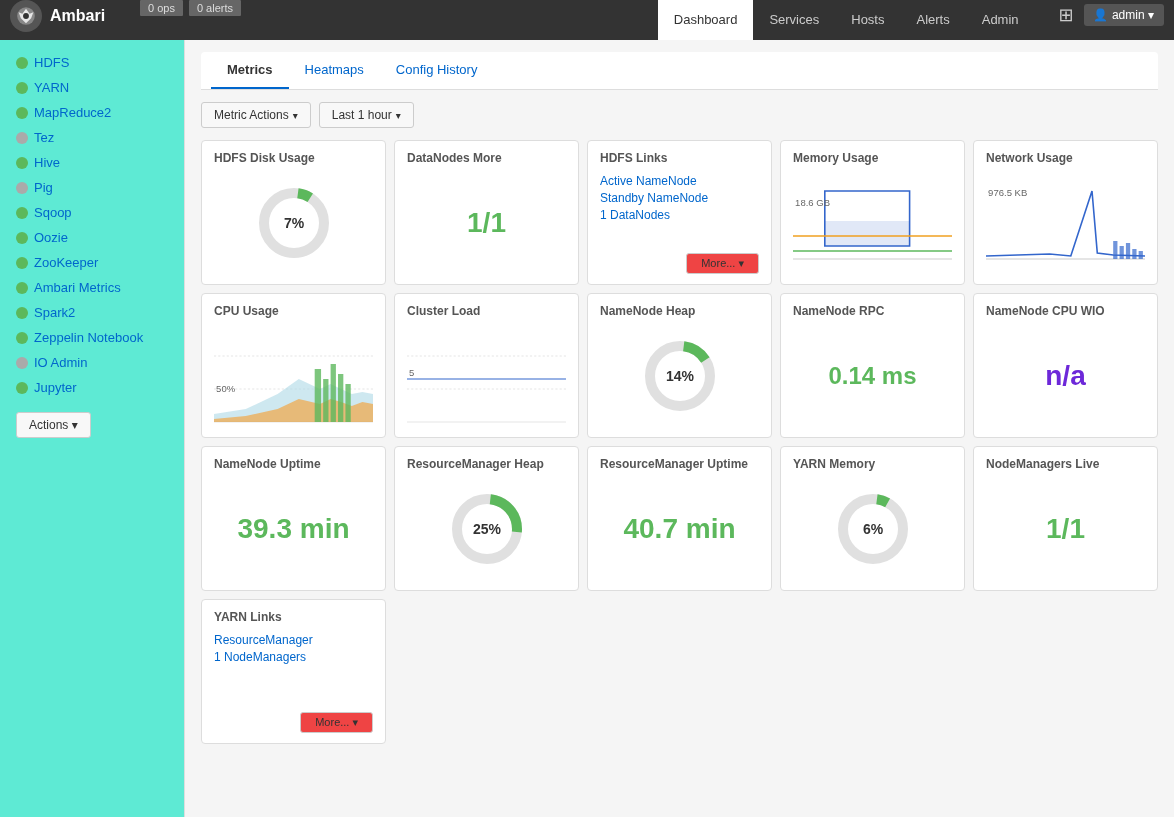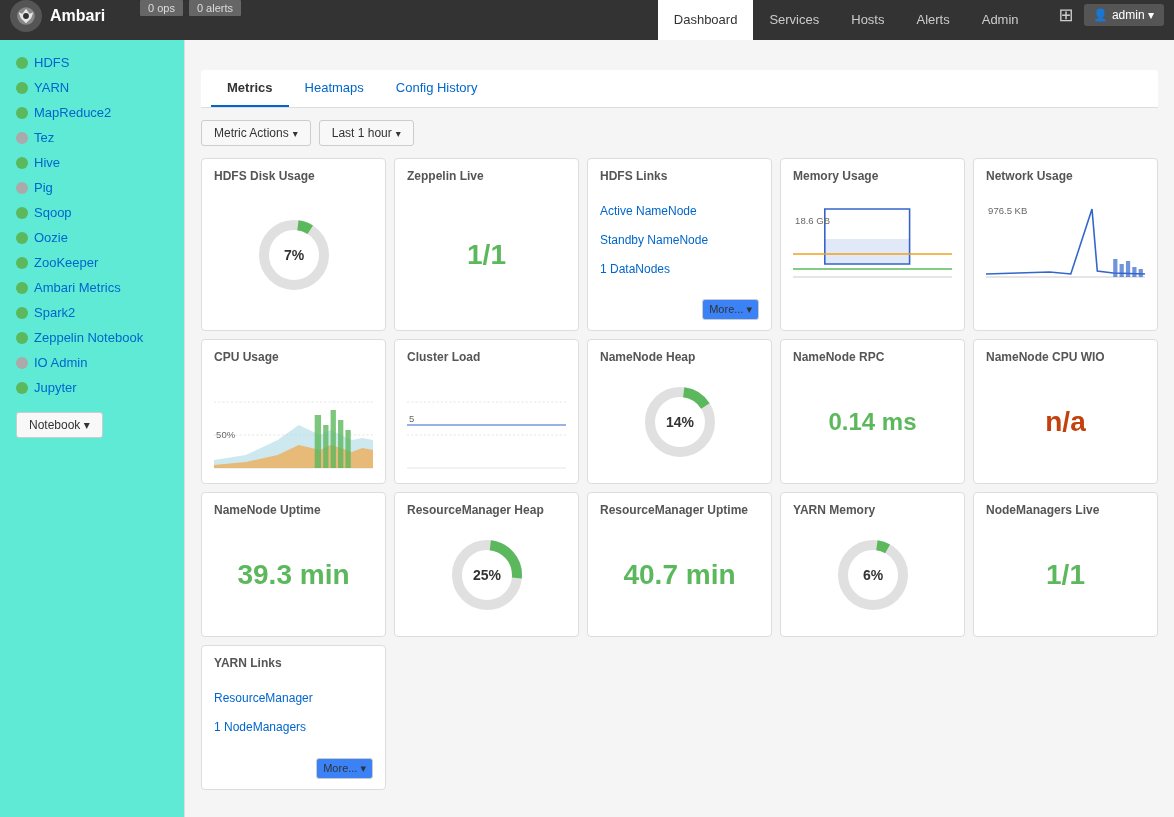--- a/index.html
+++ b/index.html
@@ -96,21 +96,20 @@
       font-size: 12px;
       color: #333;
     }
 
     
     .content {
       flex: 1;
       overflow-y: auto;
       padding: 12px 16px;
       background: #f5f5f5;
-      margin-top: 18px;
     }
 
     
     .tabs { display: flex; border-bottom: 1px solid #ddd; margin-bottom: 12px; background: #fff; border-radius: 4px 4px 0 0; padding: 0 10px; }
     .tab {
       padding: 10px 16px;
       cursor: pointer;
       color: #0066cc;
       font-size: 13px;
       border-bottom: 2px solid transparent;
@@ -151,21 +150,21 @@
       font-weight: bold;
       text-align: center;
       margin: auto;
       flex: 1;
       display: flex;
       align-items: center;
       justify-content: center;
     }
     .metric-value-na {
       font-size: 28px;
-      color: #c2410c;
+      color: #6d28d9;
       font-weight: bold;
       text-align: left;
       margin: auto;
       flex: 1;
       display: flex;
       align-items: center;
       justify-content: center;
     }
     .metric-value-ms {
       font-size: 24px;
@@ -223,32 +222,32 @@
     .cluster-chart {
       flex: 1;
       position: relative;
     }
     .cluster-chart svg { width: 100%; height: 100%; }
 
     
     .links-card {
       display: flex;
       flex-direction: column;
-      gap: 15px;
+      gap: 3px;
     }
     .link-item {
       color: #0066cc;
       font-size: 12px;
       cursor: pointer;
     }
     .more-btn {
-      background: #3b82f6;
+      background: #ef4444;
       border: 1px solid #ccc;
       border-radius: 3px;
-      padding: 3px 6px;
+      padding: 3px 14px;
       cursor: pointer;
       font-size: 11px;
       color: #333;
       align-self: flex-end;
       margin-top: auto;
     }
 
     
     .metrics-row {
       display: grid;
@@ -344,21 +343,21 @@
         <div class="sidebar-item">
           <span class="status-dot grey"></span>
           <span>IO Admin</span>
         </div>
         <div class="sidebar-item">
           <span class="status-dot green"></span>
           <span>Jupyter</span>
         </div>
       </div>
     <div class="sidebar-actions">
-      <button class="actions-btn">Notebook ▾</button>
+      <button class="actions-btn">Actions ▾</button>
     </div>
   </div>
 
   <div class="content">
 
     <div class="tabs">
       <div class="tab active">Metrics</div>
       <div class="tab">Heatmaps</div>
       <div class="tab">Config History</div>
     </div>
@@ -381,21 +380,21 @@
         <div class="donut-container">
           <svg class="donut-svg" viewBox="0 0 80 80">
             <circle cx="40" cy="40" r="30" fill="none" stroke="#e0e0e0" stroke-width="10"></circle>
             <circle cx="40" cy="40" r="30" fill="none" stroke="#5cb85c" stroke-width="10" stroke-dasharray="13.2 175.9" stroke-dashoffset="44"></circle>
             <text x="40" y="45" text-anchor="middle" font-size="14" font-weight="bold" fill="#333">7%</text>
           </svg>
         </div>
       </div>
 
       <div class="metric-card">
-        <div class="metric-title">Zeppelin Live</div>
+        <div class="metric-title">DataNodes More</div>
         <div class="metric-value-large">1/1</div>
       </div>
 
       <div class="metric-card links-card">
         <div class="metric-title">HDFS Links</div>
         <div class="link-item">Active NameNode</div>
         <div class="link-item">Standby NameNode</div>
         <div class="link-item">1 DataNodes</div>
         <div style="display:flex; justify-content:flex-end; margin-top:auto; padding-top:8px;">
           <button class="more-btn">More... ▾</button>

